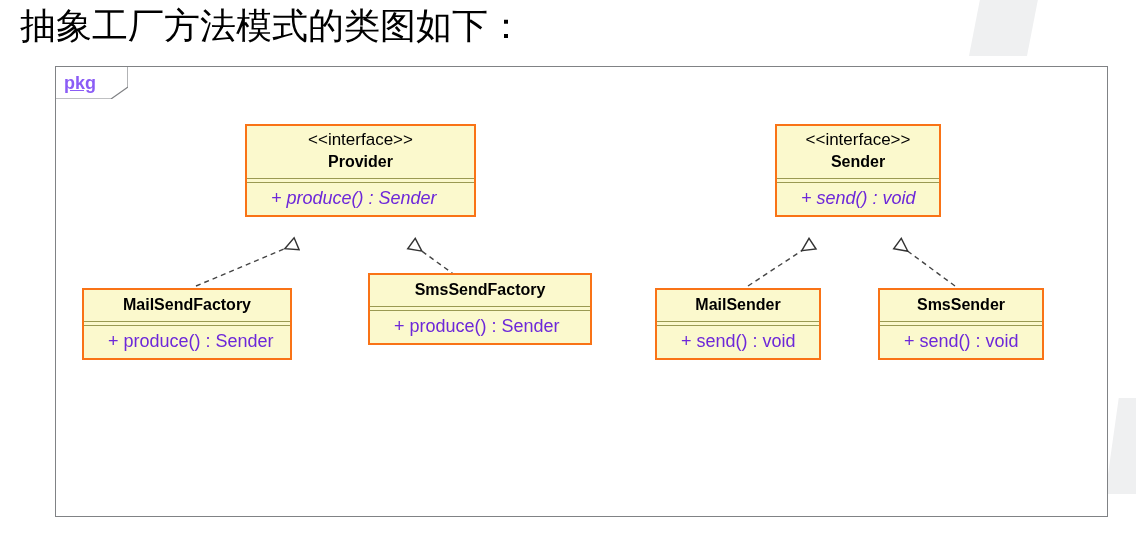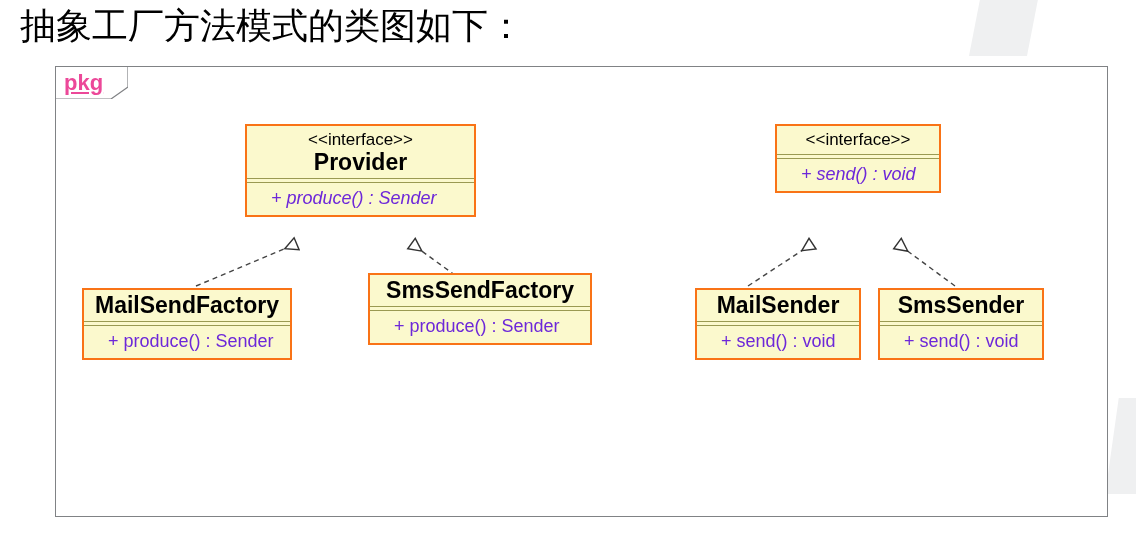--- a/index.html
+++ b/index.html
@@ -76,23 +76,23 @@
     position: absolute;
     left: 55px;
     top: 66px;
     width: 73px;
     height: 33px;
   }
   #package-tab-label {
     position: absolute;
     left: 64px;
     top: 73px;
-    font-size: 22px;
+    font-size: 18px;
     font-weight: bold;
-    color: #ec4899;
+    color: #8b5cf6;
     line-height: 20px;
     text-decoration: underline;
   }
 
   
   #connectors {
     position: absolute;
     left: 0;
     top: 0;
     width: 1136px;
@@ -112,21 +112,21 @@
     color: #000000;
     padding: 3px 6px 4px 6px;
   }
   .stereotype {
     font-size: 17px;
     line-height: 21px;
     font-weight: normal;
     display: block;
   }
   .cls-name {
-    font-size: 23px;
+    font-size: 16px;
     line-height: 24px;
     font-weight: bold;
     display: block;
   }
   .uml-sep {
     height: 3px;
     border-top: 1px solid #9a9a52;
     border-bottom: 1px solid #9a9a52;
     background: #fbf9cd;
   }
@@ -141,21 +141,21 @@
     font-style: italic;
   }
 
   
   #box-provider { left: 245px; top: 124px; width: 231px; }
   #box-sender   { left: 775px; top: 124px; width: 166px; }
 
   
   #box-mailsendfactory { left: 82px;  top: 288px; width: 210px; }
   #box-smssendfactory  { left: 368px; top: 273px; width: 224px; }
-  #box-mailsender      { left: 655px; top: 288px; width: 166px; margin-left: 40px; }
+  #box-mailsender      { left: 655px; top: 288px; width: 166px; }
   #box-smssender       { left: 878px; top: 288px; width: 166px; }
 </style>
 </head>
 <body>
 
 <div class="deco" id="deco-top"></div>
 <div class="deco" id="deco-bottom"></div>
 
 <div id="page-title">抽象工厂方法模式的类图如下：</div>
 
@@ -195,20 +195,21 @@
     <span class="stereotype">&lt;&lt;interface&gt;&gt;</span>
     <span class="cls-name">Provider</span>
   </div>
   <div class="uml-sep"></div>
   <div class="uml-members abstract">+ produce() : Sender</div>
 </div>
 
 <div class="uml-box" id="box-sender">
   <div class="uml-head">
     <span class="stereotype">&lt;&lt;interface&gt;&gt;</span>
+    <span class="cls-name">Sender</span>
   </div>
   <div class="uml-sep"></div>
   <div class="uml-members abstract">+ send() : void</div>
 </div>
 
 <div class="uml-box" id="box-mailsendfactory">
   <div class="uml-head">
     <span class="cls-name">MailSendFactory</span>
   </div>
   <div class="uml-sep"></div>

